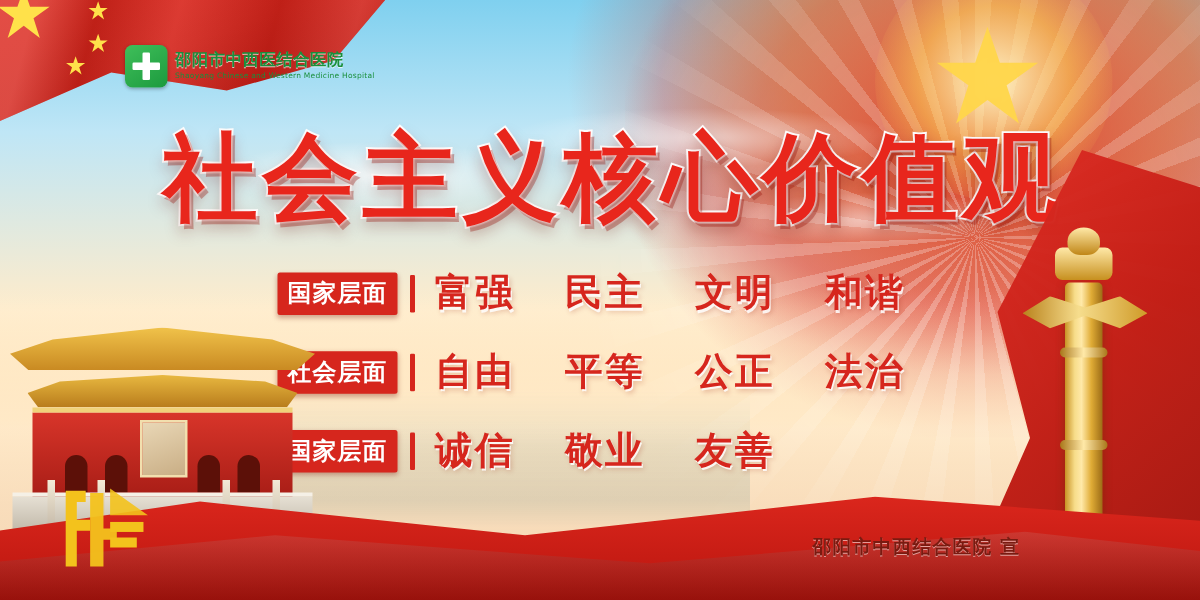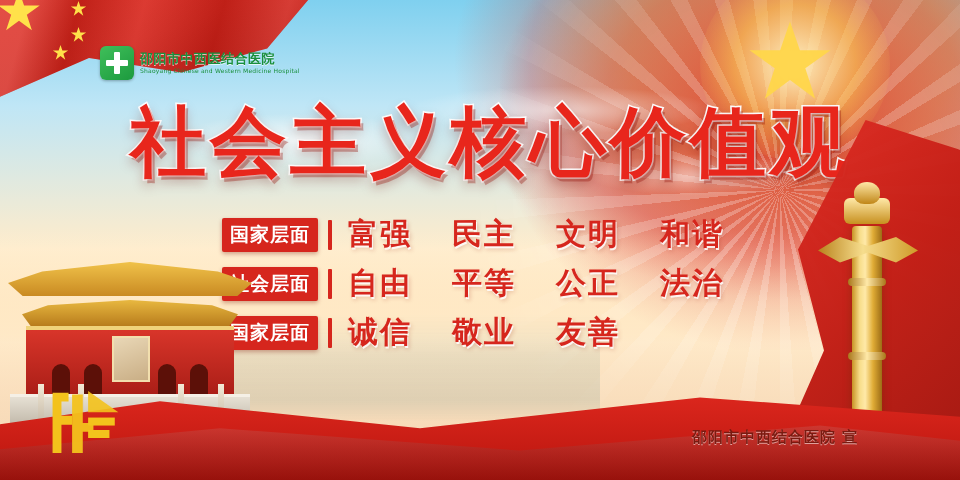--- a/index.html
+++ b/index.html
@@ -65,21 +65,21 @@
   }
   .flag-star{position:absolute;color:#ffe14a;}
   .fs-big{left:6px;top:2px;}
   .fs-1{left:62px;top:-4px;}
   .fs-2{left:80px;top:14px;}
   .fs-3{left:80px;top:40px;}
   .fs-4{left:62px;top:58px;}
 
   
   .logo{
-    position:absolute;left:100px;top:46px;display:flex;align-items:center;gap:6px;
+    position:absolute;left:100px;top:36px;display:flex;align-items:center;gap:6px;
   }
   .logo-mark{
     width:34px;height:34px;border-radius:6px;
     background:linear-gradient(145deg,#3fbf5a,#1c9a3e);
     position:relative;box-shadow:0 1px 3px rgba(0,0,0,.3);
   }
   .logo-mark:before,.logo-mark:after{
     content:"";position:absolute;background:#fff;border-radius:1px;
   }
   .logo-mark:before{left:14px;top:6px;width:6px;height:22px;}
@@ -102,21 +102,21 @@
     text-shadow:
       0 0 2px #fff,
       3px 4px 0 rgba(150,18,10,.35),
       0 6px 12px rgba(120,20,10,.35);
     white-space:nowrap;
   }
 
   
   .values{
     position:absolute;left:222px;top:214px;width:560px;
-    display:flex;flex-direction:column;gap:8px;
+    display:flex;flex-direction:column;gap:22px;
   }
   .vrow{display:flex;align-items:center;}
   .vtag{
     background:#d6261d;color:#fff;font-size:19px;font-weight:bold;
     padding:4px 8px;letter-spacing:1px;border-radius:2px;
     box-shadow:0 2px 4px rgba(120,20,10,.35);
     white-space:nowrap;
   }
   .vbar{width:4px;height:30px;background:#d6261d;margin:0 16px 0 10px;border-radius:1px;}
   .vwords{display:flex;gap:40px;font-family:Liberation Serif, serif;}
@@ -133,21 +133,20 @@
     text-shadow:0 1px 0 rgba(255,255,255,.8);
     white-space:nowrap;
   }
 
   
   .signature{
     position:absolute;left:650px;top:428px;
     font-size:15px;color:#7a1a10;font-weight:bold;letter-spacing:1px;
     text-shadow:0 1px 0 rgba(255,255,255,.55);
     white-space:nowrap;
-    margin-left:42px;
   }
 
   
   .tiananmen{position:absolute;left:0;bottom:34px;width:270px;height:190px;}
   .tm-roof{
     position:absolute;left:8px;top:6px;width:244px;height:34px;
     background:linear-gradient(180deg,#f0c24a,#c98a22);
     clip-path:polygon(6% 100%, 0 62%, 14% 28%, 50% 0, 86% 28%, 100% 62%, 94% 100%);
     box-shadow:0 2px 4px rgba(80,30,10,.3);
   }

